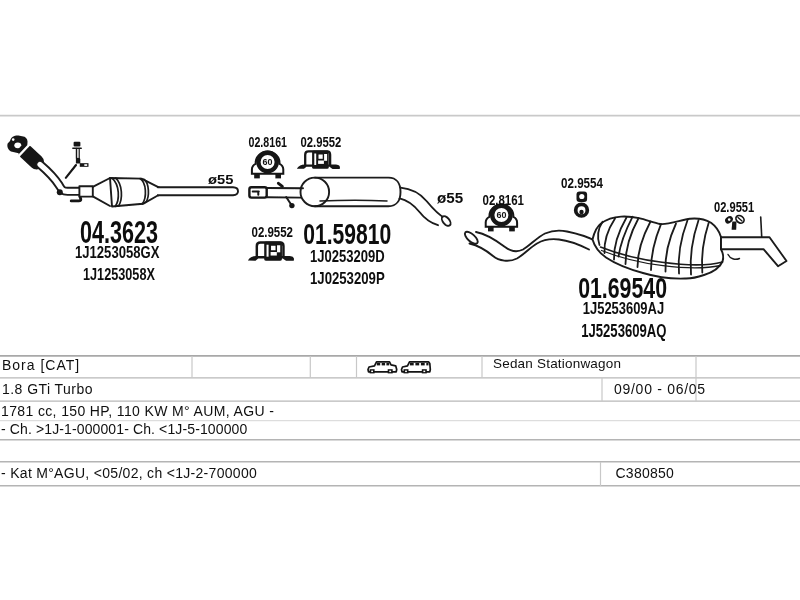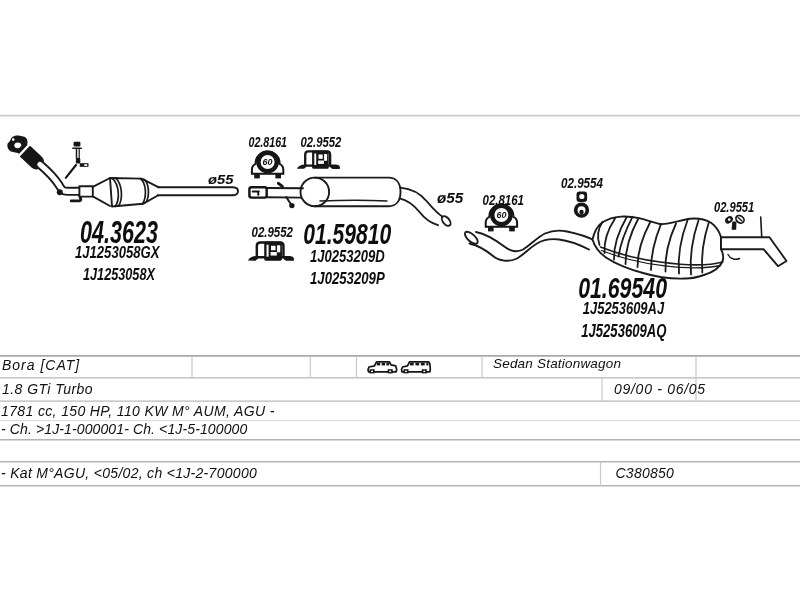--- a/index.html
+++ b/index.html
@@ -1,16 +1,16 @@
 <!DOCTYPE html>
 <html><head>
 <meta charset="utf-8">
 <style>
 html,body{margin:0;padding:0;background:#fff;}
-#page{position:relative;width:800px;height:600px;background:#fff;overflow:hidden;font-style:italic;}
+#page{position:relative;width:800px;height:600px;background:#fff;overflow:hidden;}
 text{font-family:"Liberation Sans",sans-serif;}
 </style>
 </head>
 <body>
 <div id="page">
 <svg width="800" height="600" viewBox="0 0 800 600" xmlns="http://www.w3.org/2000/svg">
 <defs>
         <filter id="soft" x="-2%" y="-2%" width="104%" height="104%">
           <feGaussianBlur stdDeviation="0.42"></feGaussianBlur>
         </filter>

